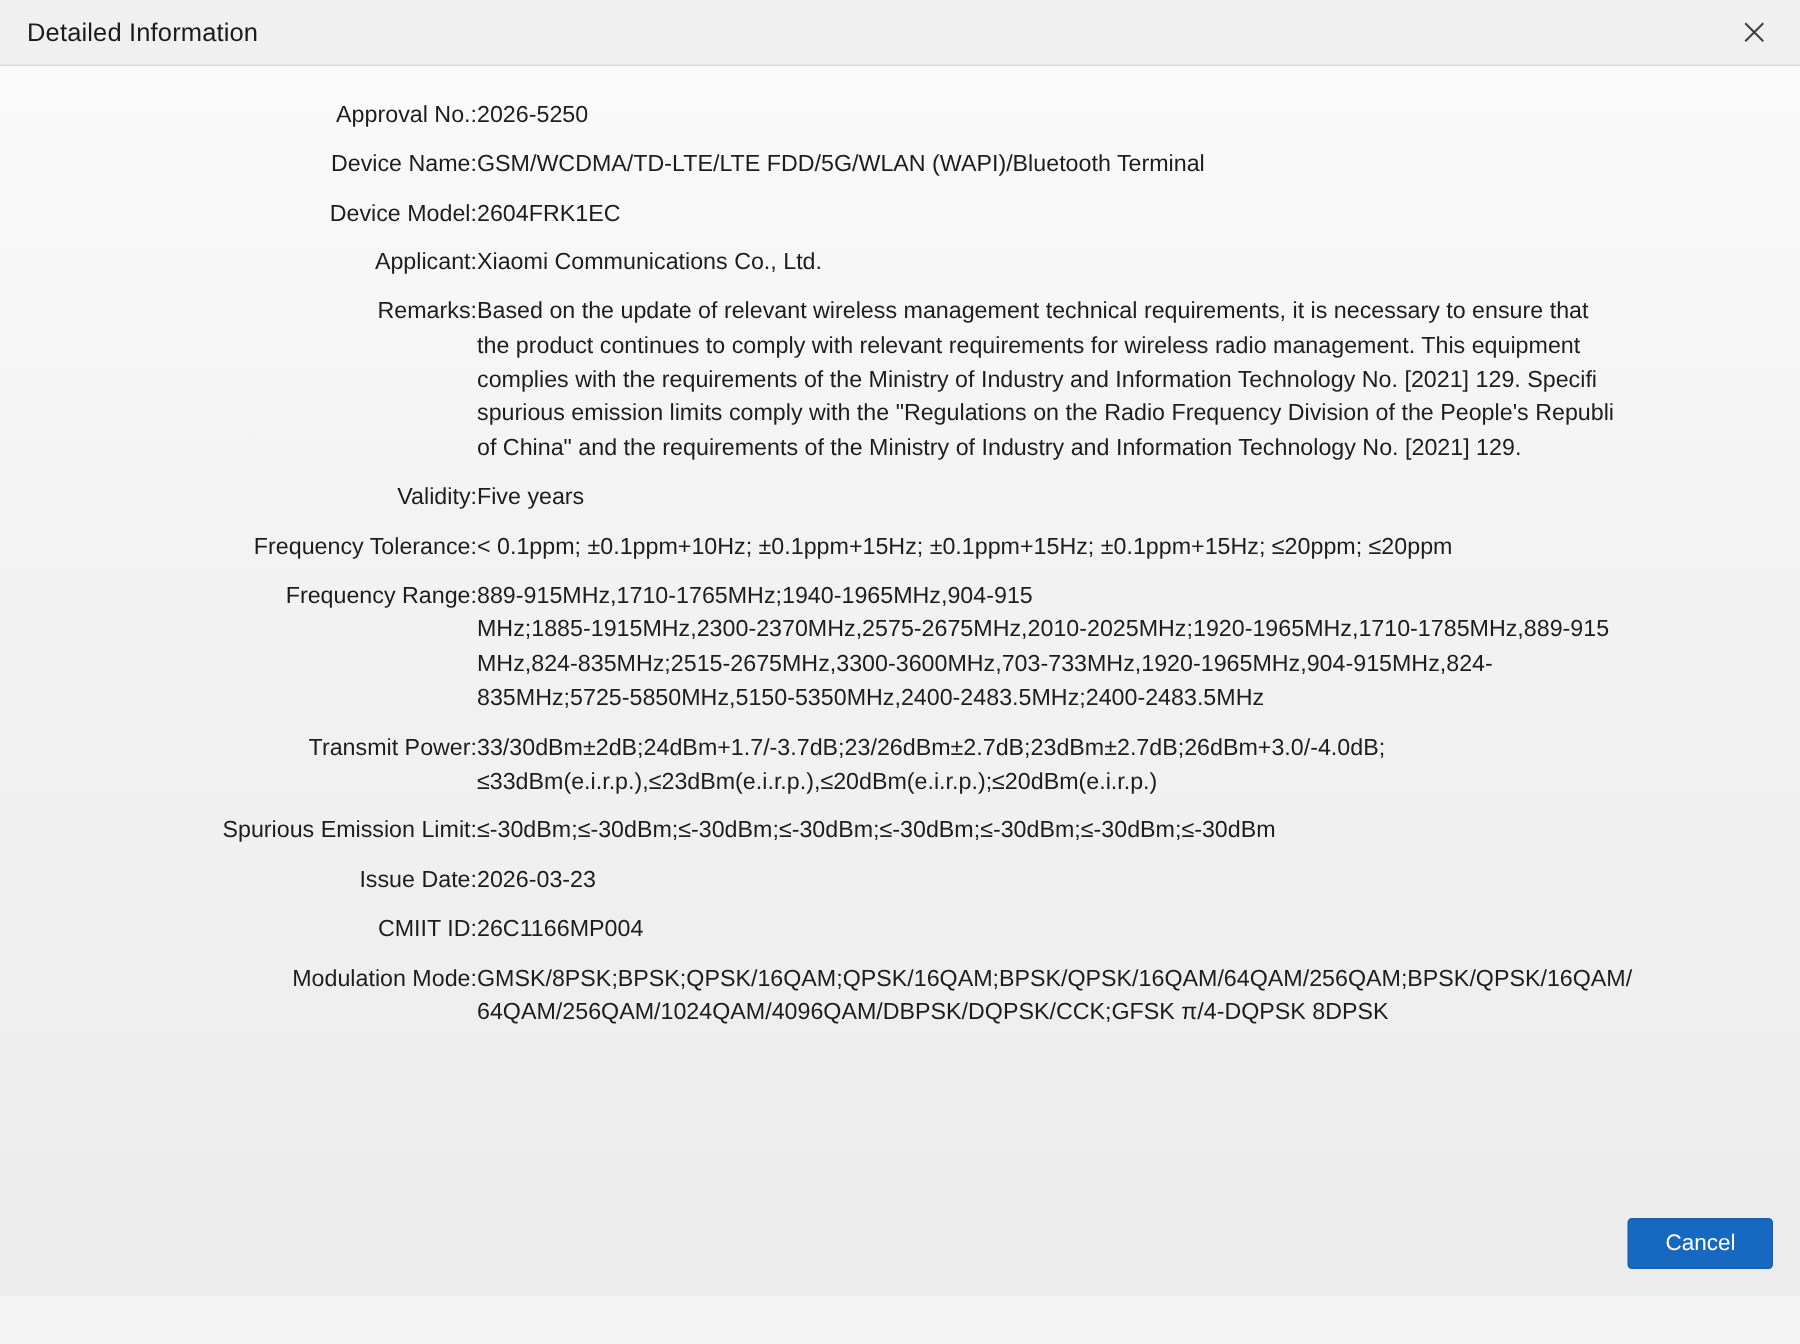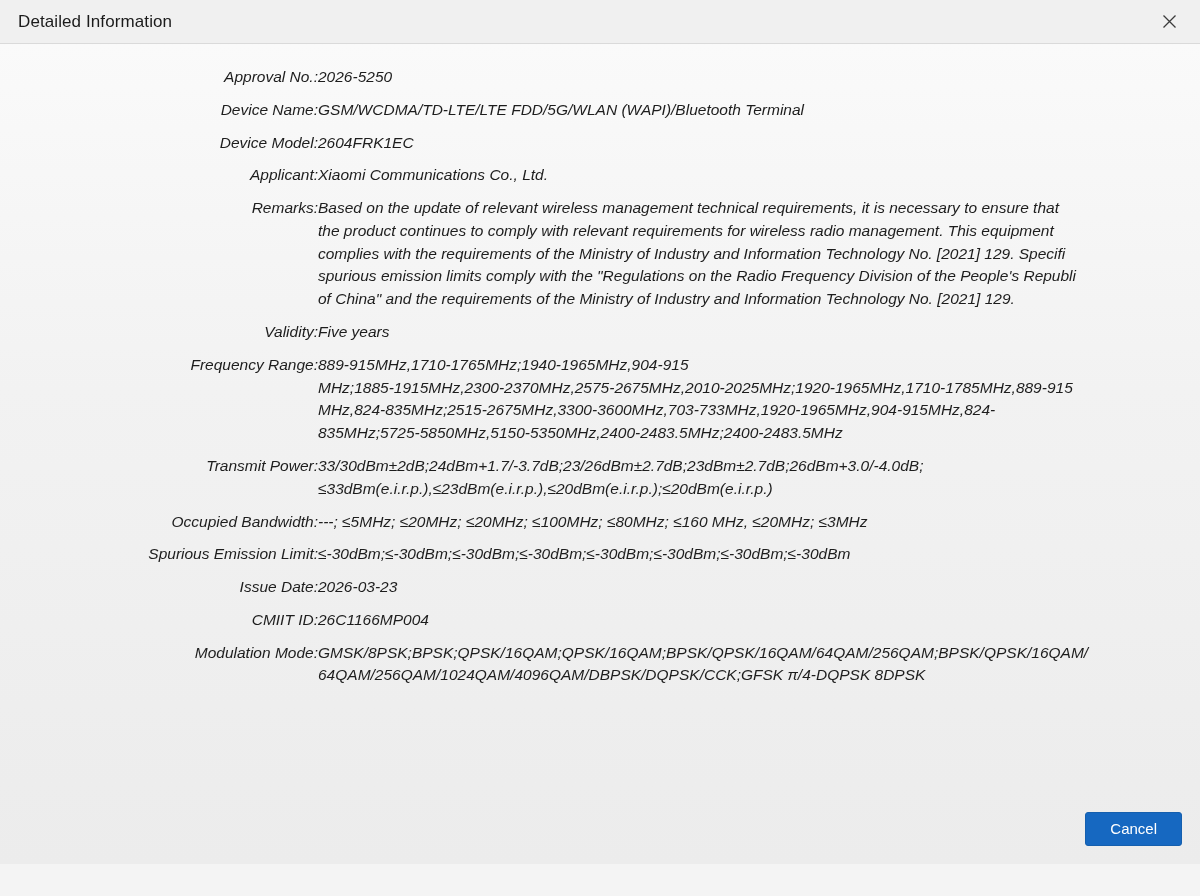--- a/index.html
+++ b/index.html
@@ -60,21 +60,20 @@
   .content {
     flex: 1 1 auto;
     padding: 22px 0 0 0;
     overflow: hidden;
   }
 
   table.fields {
     border-collapse: collapse;
     width: 100%;
     table-layout: fixed;
-    font-style: italic;
   }
   table.fields td {
     vertical-align: top;
     padding: 0 0 10px 0;
     font-size: 15.5px;
     line-height: 1.47;
     color: #1d1d1d;
   }
   td.label {
     width: 318px;
@@ -162,42 +161,42 @@
               <span class="line">of China" and the requirements of the Ministry of Industry and Information Technology No. [2021] 129.</span>
             </td>
           </tr>
           <tr>
             <td class="label">Validity:</td>
             <td class="value">
               <span class="line">Five years</span>
             </td>
           </tr>
           <tr>
+            <td class="label">Frequency Tolerance:</td>
+            <td class="value">
+              <span class="line">&lt; 0.1ppm; ±0.1ppm+10Hz; ±0.1ppm+15Hz; ±0.1ppm+15Hz; ±0.1ppm+15Hz; ≤20ppm; ≤20ppm</span>
+            </td>
+          </tr>
+          <tr>
             <td class="label">Frequency Range:</td>
             <td class="value">
               <span class="line">889-915MHz,1710-1765MHz;1940-1965MHz,904-915</span>
               <span class="line">MHz;1885-1915MHz,2300-2370MHz,2575-2675MHz,2010-2025MHz;1920-1965MHz,1710-1785MHz,889-915</span>
               <span class="line">MHz,824-835MHz;2515-2675MHz,3300-3600MHz,703-733MHz,1920-1965MHz,904-915MHz,824-</span>
               <span class="line">835MHz;5725-5850MHz,5150-5350MHz,2400-2483.5MHz;2400-2483.5MHz</span>
             </td>
           </tr>
           <tr>
             <td class="label">Transmit Power:</td>
             <td class="value">
               <span class="line">33/30dBm±2dB;24dBm+1.7/-3.7dB;23/26dBm±2.7dB;23dBm±2.7dB;26dBm+3.0/-4.0dB;</span>
               <span class="line">≤33dBm(e.i.r.p.),≤23dBm(e.i.r.p.),≤20dBm(e.i.r.p.);≤20dBm(e.i.r.p.)</span>
             </td>
           </tr>
           <tr>
-            <td class="label">Occupied Bandwidth:</td>
-            <td class="value">
-              <span class="line">---; ≤5MHz; ≤20MHz; ≤20MHz; ≤100MHz; ≤80MHz; ≤160 MHz, ≤20MHz; ≤3MHz</span>
-            </td>
-          </tr>
-          <tr>
             <td class="label">Spurious Emission Limit:</td>
             <td class="value">
               <span class="line">≤-30dBm;≤-30dBm;≤-30dBm;≤-30dBm;≤-30dBm;≤-30dBm;≤-30dBm;≤-30dBm</span>
             </td>
           </tr>
           <tr>
             <td class="label">Issue Date:</td>
             <td class="value">
               <span class="line">2026-03-23</span>
             </td>

